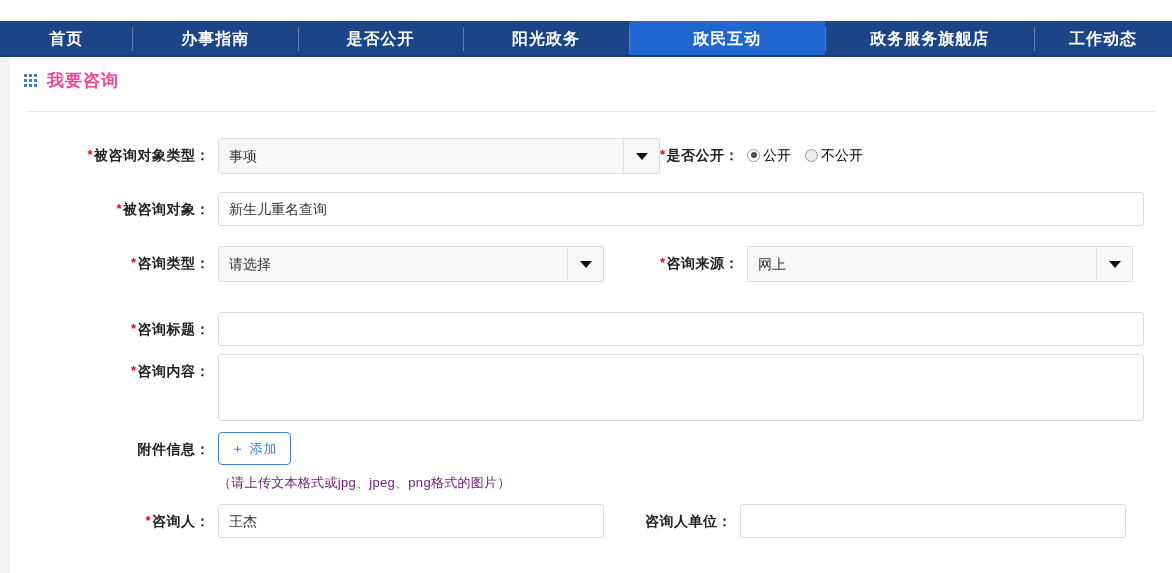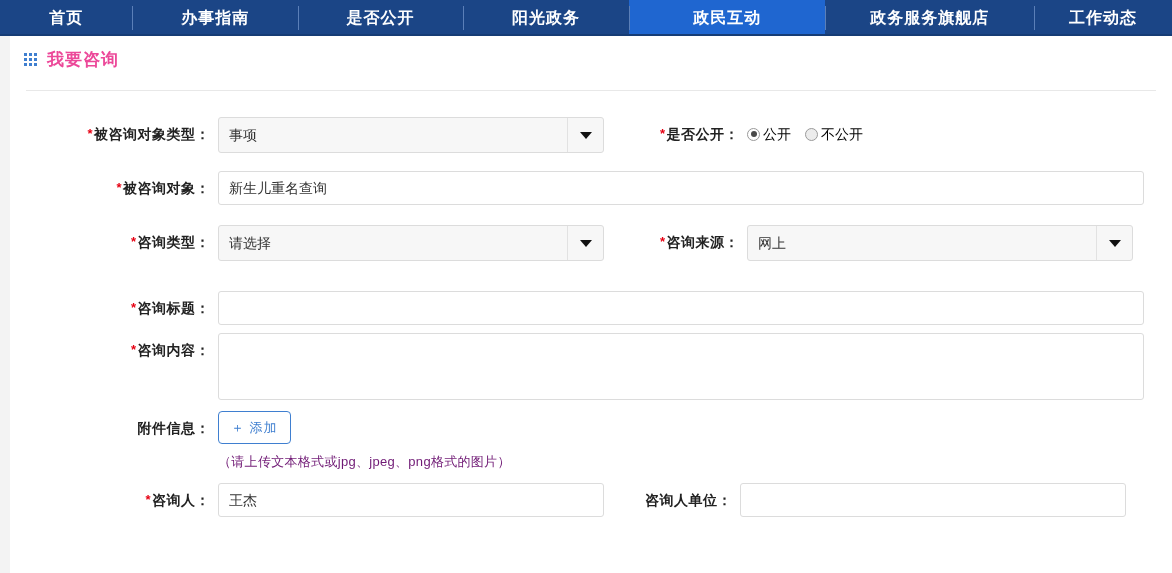--- a/index.html
+++ b/index.html
@@ -5,21 +5,21 @@
   html,body{margin:0;padding:0;}
   body{
     width:1172px;height:573px;overflow:hidden;background:#ffffff;
     font-family:"Liberation Sans","DejaVu Sans",sans-serif;
     -webkit-font-smoothing:antialiased;
   }
 
   
   .navbar{
     position:relative;width:1172px;height:36px;background:#1b4586;
-    display:flex;align-items:stretch;box-sizing:border-box;
+    display:flex;align-items:stretch;box-sizing:border-box;margin-top:21px;
   }
   .navbar:after{
     content:"";position:absolute;left:0;right:0;bottom:0;height:2px;background:#163c75;
   }
   .nav-tab{
     position:relative;display:flex;align-items:center;justify-content:center;
     color:#ffffff;font-size:16px;font-weight:bold;letter-spacing:1px;
     white-space:nowrap;box-sizing:border-box;
   }
   .nav-tab.sep:before{
@@ -155,21 +155,21 @@
     <span class="panel-title">我要咨询</span>
   </div>
   <div class="divider"></div>
 
   <div class="form">
 
     <div class="row">
       <div class="cell" style="left:0px;top:0px;">
         <div class="lab" style="width:200px;"><span class="req">*</span><span>被咨询对象类型：</span></div>
         <div class="ctrl">
-          <div class="sel" style="width:386px;">
+          <div class="sel" style="width:442px;">
             <span class="val">事项</span>
             <span class="arrow">
                 <i class="caret"></i>
               </span>
           </div>
         </div>
       </div>
       <div class="cell" style="left:650px;top:0px;">
         <div class="lab"><span class="req">*</span><span>是否公开：</span></div>
         <div class="ctrl radios">

